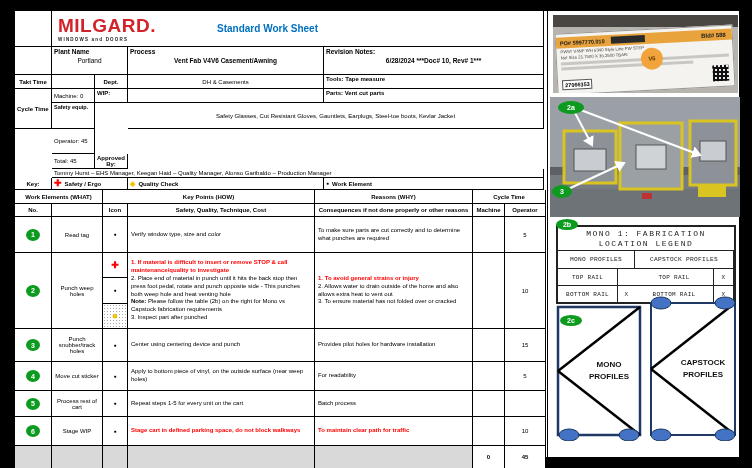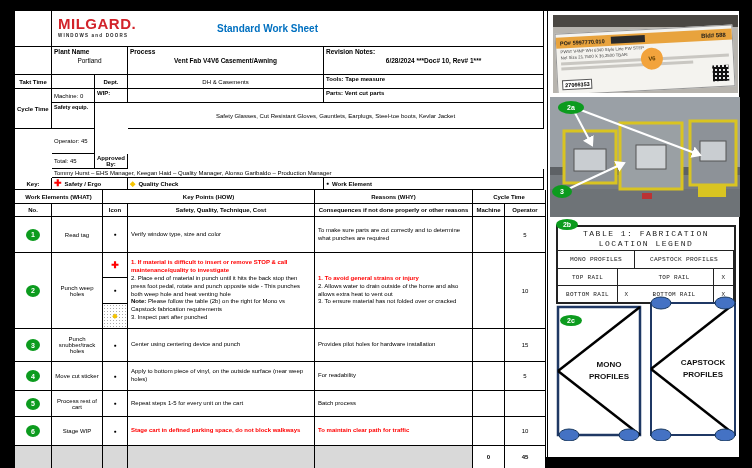--- a/index.html
+++ b/index.html
@@ -14,21 +14,21 @@
   .hdr { display:grid; width:531px;
     grid-template-columns:37px 43px 33px 196px 220px;
     grid-template-rows:36px 28px 14px 14px 13px 13px 25px 15px; }
   .hdr > div { border-right:1px solid #000; border-bottom:1px solid #000;
     font-size:6px; padding:1px 2px; overflow:hidden; position:relative; }
   .lab { font-weight:bold; }
   .cvc { display:flex; align-items:center; justify-content:center; text-align:center; }
 
   .logo-cell { grid-column:2 / span 4; position:relative; }
   .brand { position:absolute; left:6px; top:5px; }
-  .brand-name { color:#D2232A; font-weight:bold; font-size:15px; letter-spacing:.5px; line-height:1; }
+  .brand-name { color:#D2232A; font-weight:bold; font-size:19px; letter-spacing:.5px; line-height:1; }
   .brand-tag { font-size:4.5px; font-weight:bold; letter-spacing:1.2px; color:#222; margin-top:2px; }
   .sheet-title { position:absolute; left:0; right:60px; top:12px; text-align:center;
     color:#0070C0; font-weight:bold; font-size:10px; }
 
   .two-line .t { font-weight:bold; font-size:6.5px; }
   .two-line .v { text-align:center; font-size:6.5px; margin-top:2px; }
   .bold-v { font-weight:bold; }
 
   .keyrow { display:flex; align-items:center; gap:3px; font-weight:bold; font-size:6px; }
   .sym-plus { color:#FF0000; font-weight:bold; font-size:9px; line-height:1; }
@@ -350,21 +350,21 @@
         <line x1="28" y1="12" x2="150" y2="58" stroke="#fff" stroke-width="2" marker-end="url(#arw)"></line>
         <line x1="14" y1="94" x2="74" y2="66" stroke="#fff" stroke-width="2" marker-end="url(#arw)"></line>
       </svg>
       <div class="badge" style="left:8px; top:4px; width:26px; height:13px;">2a</div>
       <div class="badge" style="left:2px; top:88px; width:20px; height:13px;">3</div>
     </div>
 
     <div class="badge" style="left:8px; top:208px; width:22px; height:11px;">2b</div>
     <div class="fab-table">
       <div class="fab-title">
-        <div>TABLE 1: FABRICATION</div>
+        <div>MONO 1: FABRICATION</div>
         <div>LOCATION LEGEND</div>
       </div>
       <div class="fab-grid">
         <div class="fab-head">MONO PROFILES</div>
         <div class="fab-head">CAPSTOCK PROFILES</div>
         <div>TOP RAIL</div>
         <div></div>
         <div>TOP RAIL</div>
         <div>X</div>
         <div>BOTTOM RAIL</div>

